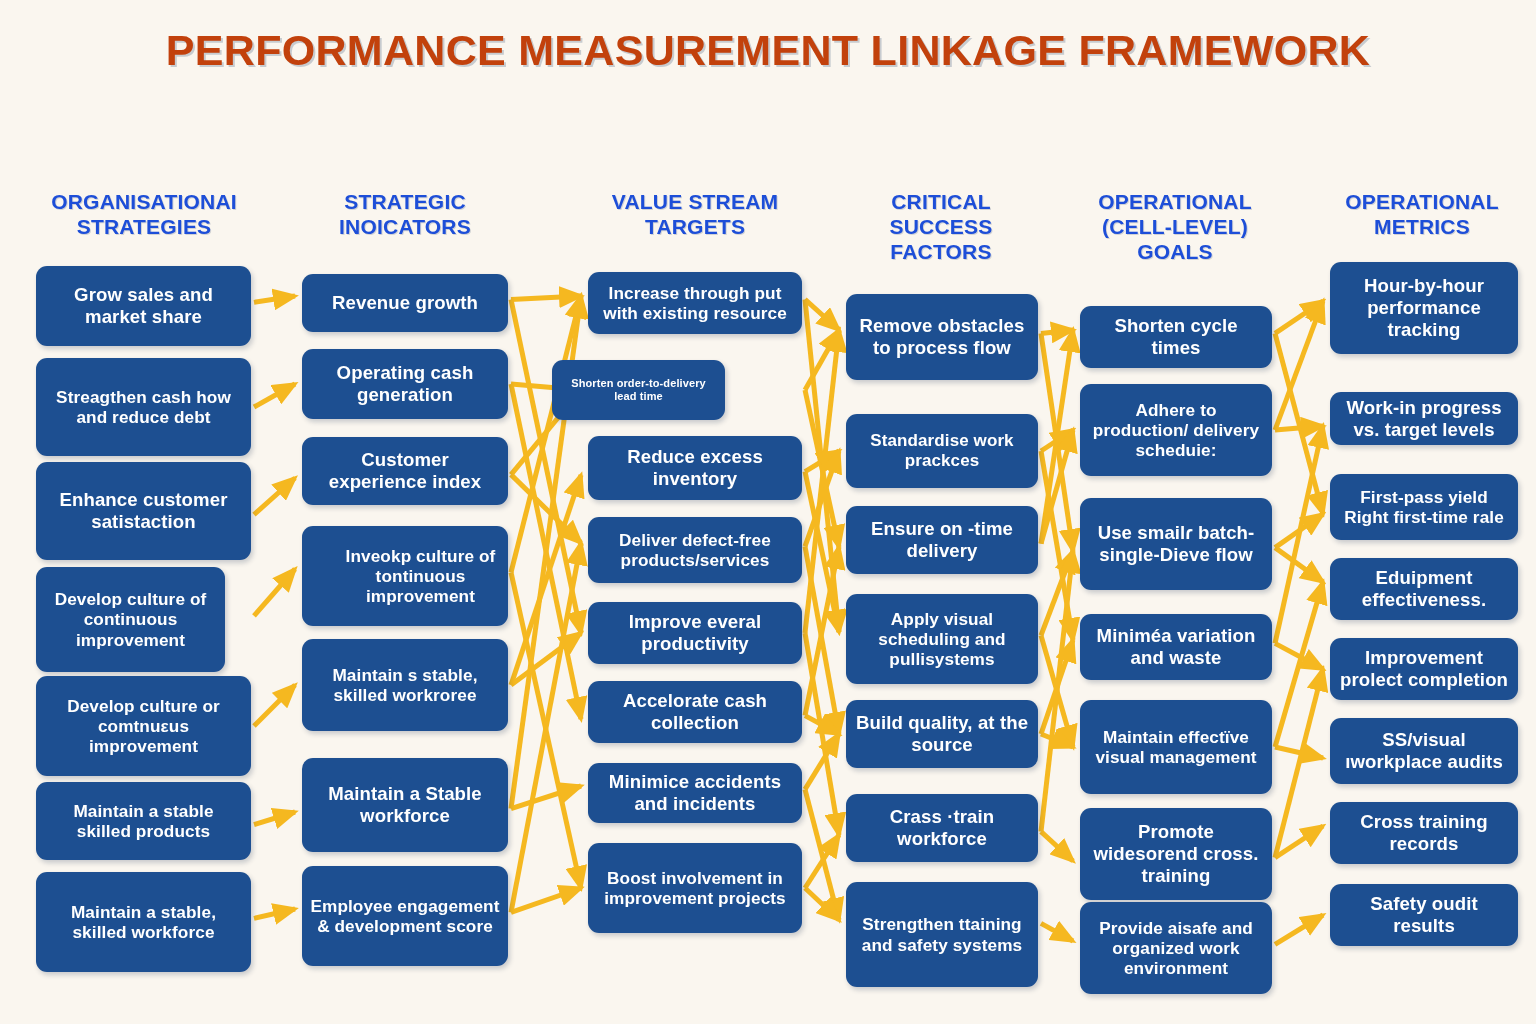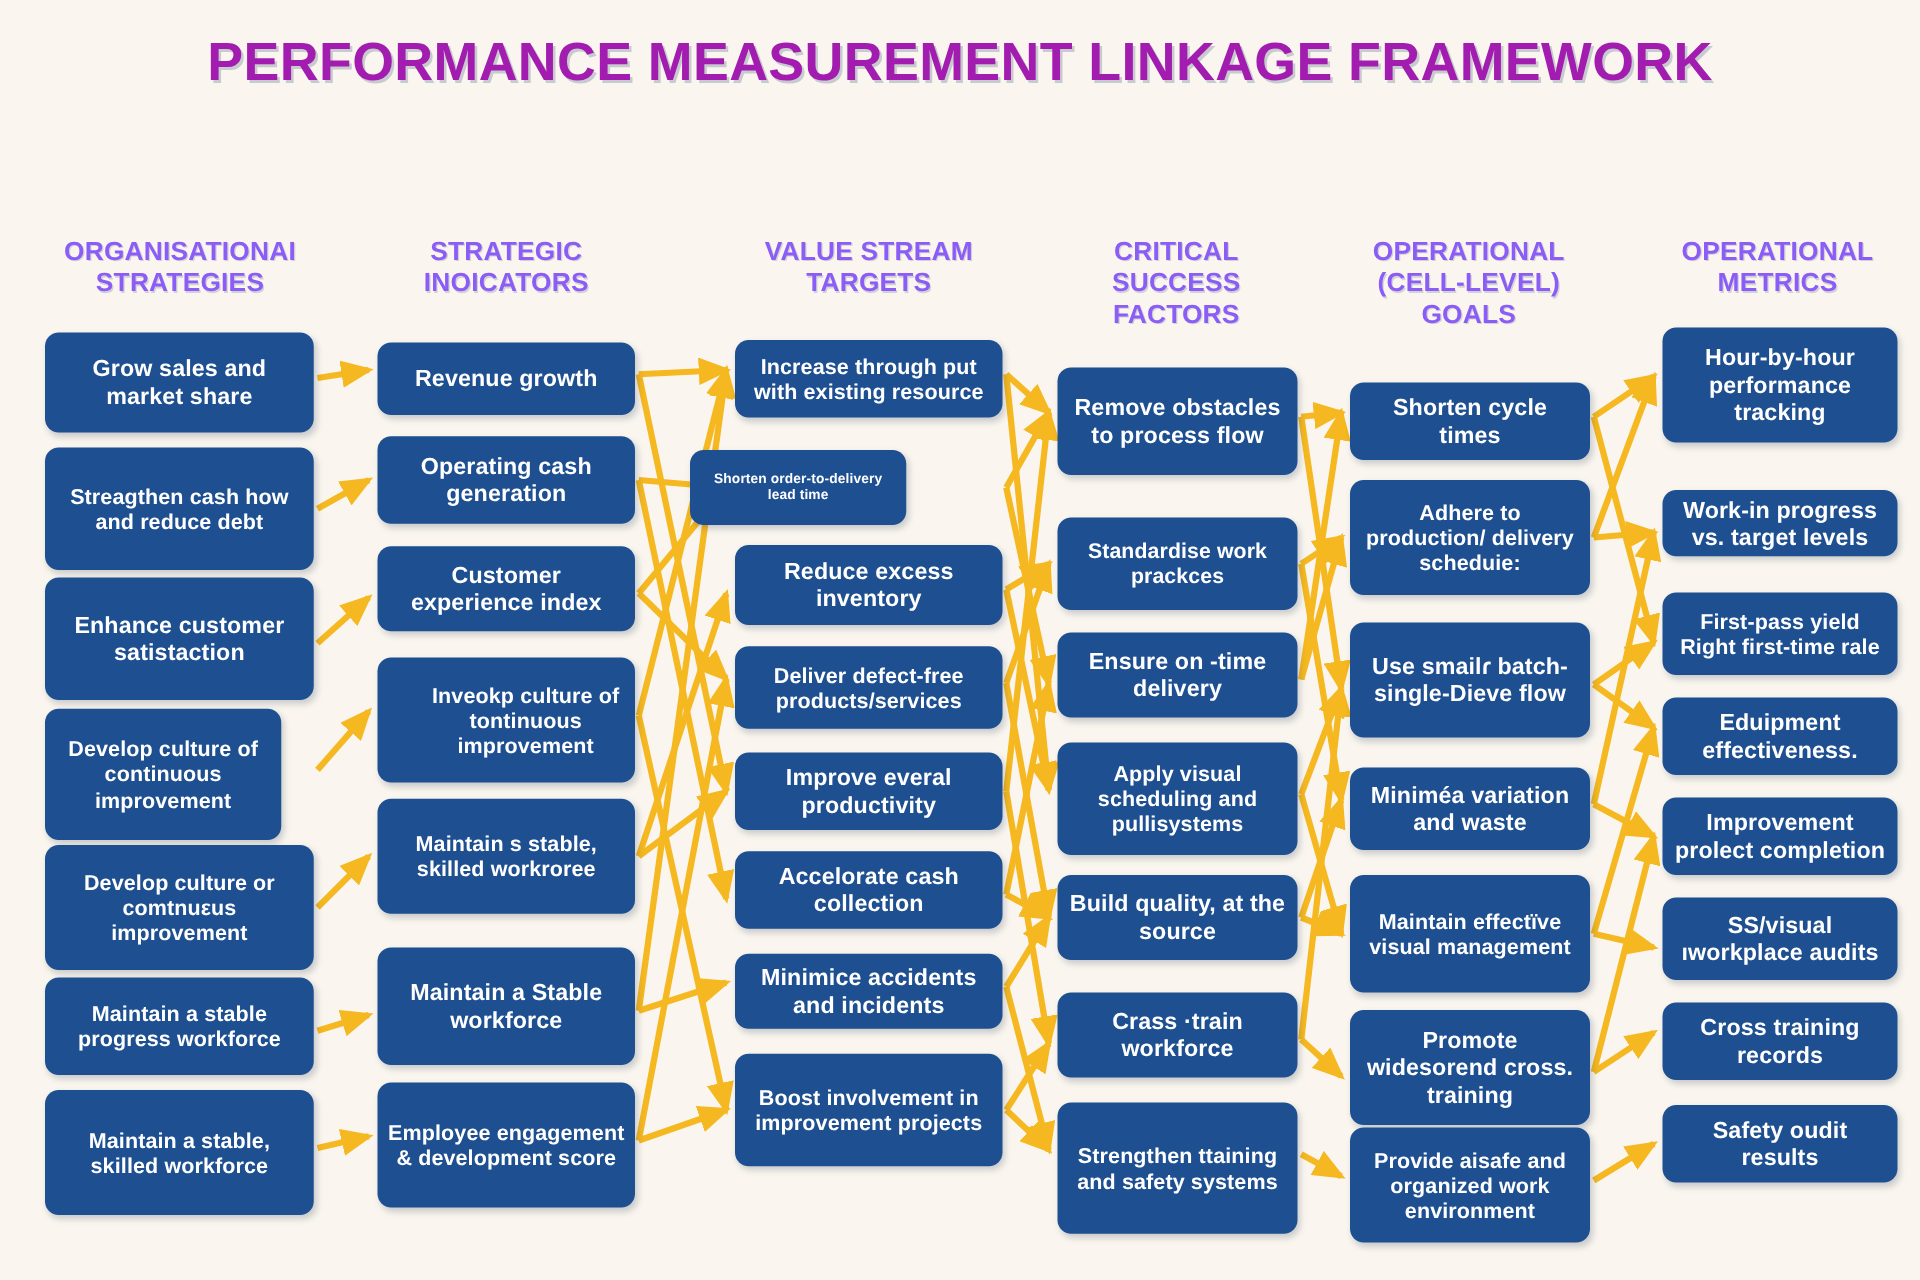--- a/index.html
+++ b/index.html
@@ -28,40 +28,40 @@
     top: 28px;
     left: 0;
     width: 1536px;
     text-align: center;
     z-index: 5;
   }
   .title-main {
     font-size: 43px;
     font-weight: bold;
     letter-spacing: 0.3px;
-    color: #a21caf;
+    color: #c2410c;
     line-height: 1.06;
     text-shadow: 2px 2px 0 rgba(20,52,97,0.22);
     white-space: nowrap;
   }
   .title-sub {
     font-size: 33px;
     font-weight: bold;
     color: #143461;
     margin-top: 6px;
     line-height: 1.08;
     text-shadow: 2px 2px 0 rgba(20,52,97,0.22);
     white-space: nowrap;
   }
   .col-header {
     position: absolute;
     text-align: center;
     font-size: 21px;
     font-weight: bold;
-    color: #8b5cf6;
+    color: #1d4ed8;
     line-height: 1.18;
     letter-spacing: 0.2px;
     text-shadow: 1px 1px 0 rgba(20,52,97,0.18);
     z-index: 6;
   }
 
   .node {
     position: absolute;
     background: #1d4f91;
     color: #ffffff;
@@ -183,21 +183,21 @@
       <div class="node" style="left: 36px; top: 462px; width: 215px; height: 98px; font-size: 18.6px;">
         <span>Enhance customer satistaction</span>
       </div>
       <div class="node" style="left: 36px; top: 567px; width: 189px; height: 105px; font-size: 17.2px;">
         <span>Develop culture of continuous improvement</span>
       </div>
       <div class="node" style="left: 36px; top: 676px; width: 215px; height: 100px; font-size: 17.2px;">
         <span>Develop culture or comtnuεus improvement</span>
       </div>
       <div class="node" style="left: 36px; top: 782px; width: 215px; height: 78px; font-size: 17.2px;">
-        <span>Maintain a stable progress workforce</span>
+        <span>Maintain a stable skilled products</span>
       </div>
       <div class="node" style="left: 36px; top: 872px; width: 215px; height: 100px; font-size: 17.2px;">
         <span>Maintain a stable, skilled workforce</span>
       </div>
       <div class="col-header" style="left: 296px; top: 190px; width: 218px;">STRATEGIC INOICATORS</div>
       <div class="node" style="left: 302px; top: 274px; width: 206px; height: 58px; font-size: 18.6px;">
         <span>Revenue growth</span>
       </div>
       <div class="node" style="left: 302px; top: 349px; width: 206px; height: 70px; font-size: 18.6px;">
         <span>Operating cash generation</span>

